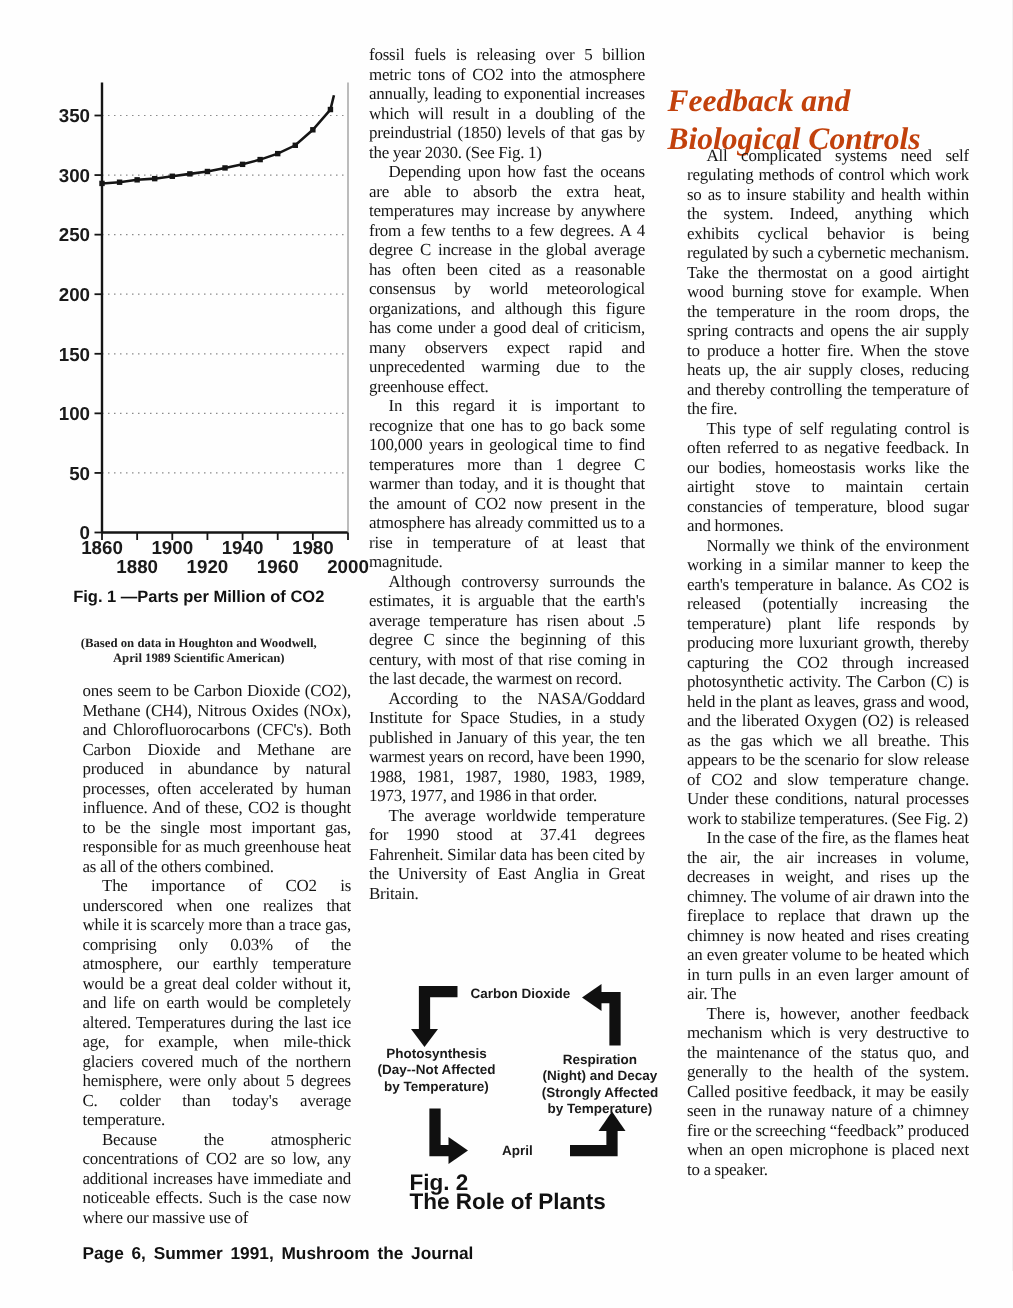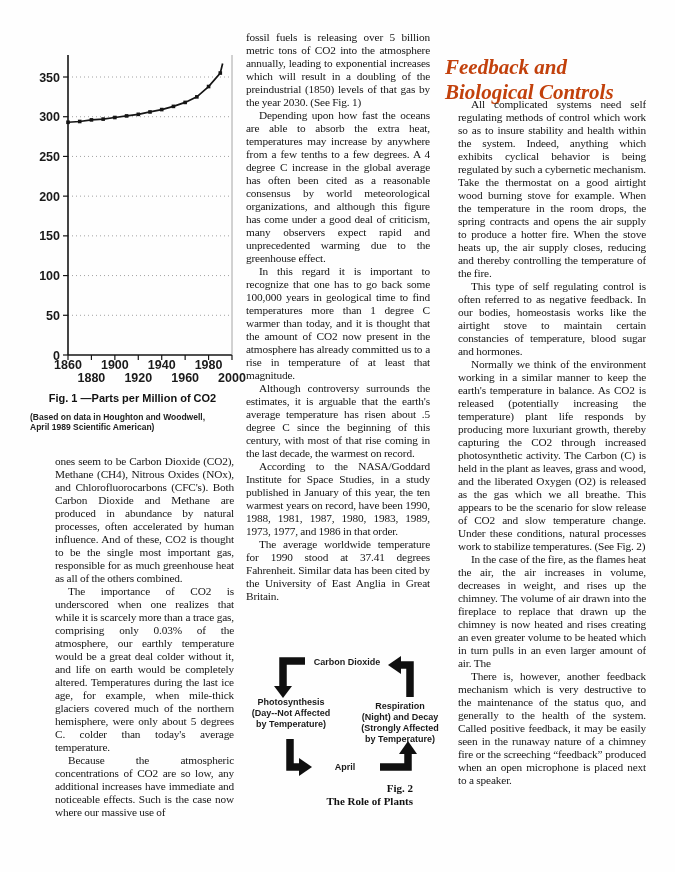--- a/index.html
+++ b/index.html
@@ -30,38 +30,38 @@
   .fig1 text{
     font-family:"Liberation Sans",sans-serif;font-weight:700;
     font-size:12.5px;fill:#1a1a1a;
   }
   .fig1-caption{
     position:absolute;left:30px;top:392px;width:205px;text-align:center;
     font-family:"Liberation Sans",sans-serif;font-weight:700;
     font-size:11px;line-height:13px;color:#111;
   }
   .fig1-source{
-    position:absolute;left:30px;top:412px;width:205px;
-    font-family:Liberation Sans, sans-serif;font-weight:700;
+    position:absolute;left:30px;top:423px;width:205px;text-align:center;
+    font-family:Liberation Serif, serif;font-weight:700;
     font-size:8.5px;line-height:10px;color:#222;
   }
   
   .fig2{position:absolute;left:240px;top:645px;width:200px;height:175px;}
   .fig2 .lbl{
     position:absolute;text-align:center;
     font-family:"Liberation Sans",sans-serif;font-weight:700;
     font-size:9px;line-height:11px;color:#1a1a1a;
   }
   .fig2 svg{position:absolute;left:0;top:0;}
   .fig2 path{stroke:#101010;stroke-width:7.5;fill:none;stroke-linejoin:miter;}
   .fig2 polygon{fill:#101010;}
   .fig2-caption{
-    position:absolute;left:273px;top:782px;width:140px;text-align:right;
-    font-family:Liberation Serif, serif;font-weight:700;
-    font-size:11px;line-height:13px;color:#111;
+    position:absolute;left:273px;top:782px;width:140px;text-align:left;
+    font-family:Liberation Sans, sans-serif;font-weight:700;
+    font-size:15px;line-height:13px;color:#111;
   }
   
   .footer{
     position:absolute;left:55px;top:830px;
     font-family:"Liberation Sans",sans-serif;font-weight:700;
     font-size:11.5px;color:#111;word-spacing:2px;
   }
 </style>
 </head>
 <body>
@@ -196,14 +196,15 @@
       <div>(Strongly Affected</div>
       <div>by Temperature)</div>
     </div>
     <div class="lbl" style="left:75px;top:117px;width:60px;">April</div>
   </div>
   <div class="fig2-caption">
     <div>Fig. 2</div>
     <div>The Role of Plants</div>
   </div>
 
+  <div class="footer">Page 6, Summer 1991, Mushroom the Journal</div>
 
 </div>
 
 </body></html>

